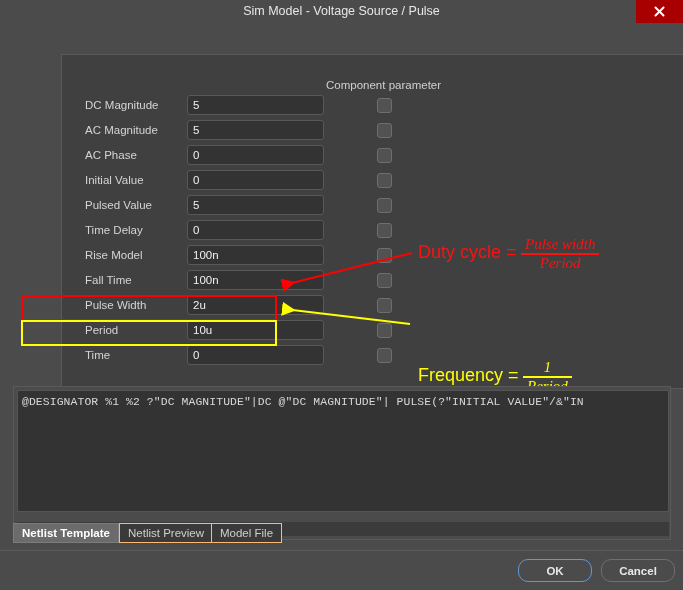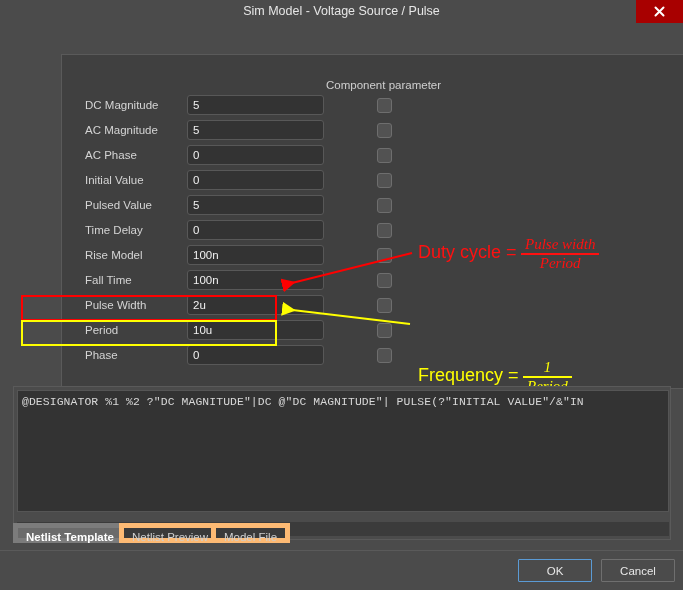--- a/index.html
+++ b/index.html
@@ -145,44 +145,45 @@
     position: absolute; left: 15px; top: 2px; width: 152px; height: 10px;
     background: #9a9a9a; border-radius: 5px; cursor: pointer;
   }
 
   
   .bottom-tabs {
     position: absolute; left: 13px; top: 500px; width: 658px; height: 20px;
   }
   .btab {
     position: absolute; top: 0; height: 20px;
-    background: #3a3a3a; border: 5px solid #fdba74;
+    background: #3a3a3a; border: 1px solid #fdba74;
     color: #cfcfcf; font-size: 11.5px;
     line-height: 18px; padding: 0 8px;
     cursor: pointer; white-space: nowrap;
   }
   .btab.active {
     background: #6b6b6b; border-color: #7c7c7c;
     color: #ffffff; font-weight: bold;
   }
   #btab0 { left: 0; }
   #btab1 { left: 106px; }
   #btab2 { left: 198px; }
 
   
   .footer-sep {
     position: absolute; left: 0; top: 527px; width: 683px; height: 1px;
     background: #5a5a5a;
   }
   .btn {
     position: absolute; top: 536px; height: 23px; width: 74px;
-    background: #4b4b4b; border: 1px solid #6f6f6f; border-radius: 1px;
+    background: #4b4b4b; border: 1px solid #6f6f6f; border-radius: 10px;
     color: #e8e8e8; font-size: 11.5px;
     cursor: pointer;
     font-family: "Liberation Sans", sans-serif;
+    font-weight: bold;
   }
   .btn.primary { border: 1px solid #5b9bd5; left: 518px; }
   #cancel-btn { left: 601px; }
 </style>
 </head>
 <body>
 
 <div class="titlebar">
   <div class="titlebar-text">Sim Model - Voltage Source / Pulse</div>
   <div class="close-btn">
@@ -242,21 +243,21 @@
           <div class="row-label">Pulse Width</div>
           <input class="row-input" type="text" value="2u" style="">
           <div class="row-check"></div>
         </div>
         <div class="row" style="top: 264px;">
           <div class="row-label">Period</div>
           <input class="row-input" type="text" value="10u" style="">
           <div class="row-check"></div>
         </div>
         <div class="row" style="top: 289px;">
-          <div class="row-label">Phase</div>
+          <div class="row-label">Time</div>
           <input class="row-input" type="text" value="0" style="">
           <div class="row-check"></div>
         </div>
       </div>
     <div class="panel-scroll-edge"></div>
   </div>
 
   <div class="hl-box hl-red" style="left:21px; top:272px; width:256px; height:26px;"></div>
   <div class="hl-box hl-yellow" style="left:21px; top:297px; width:256px; height:26px;"></div>
 

